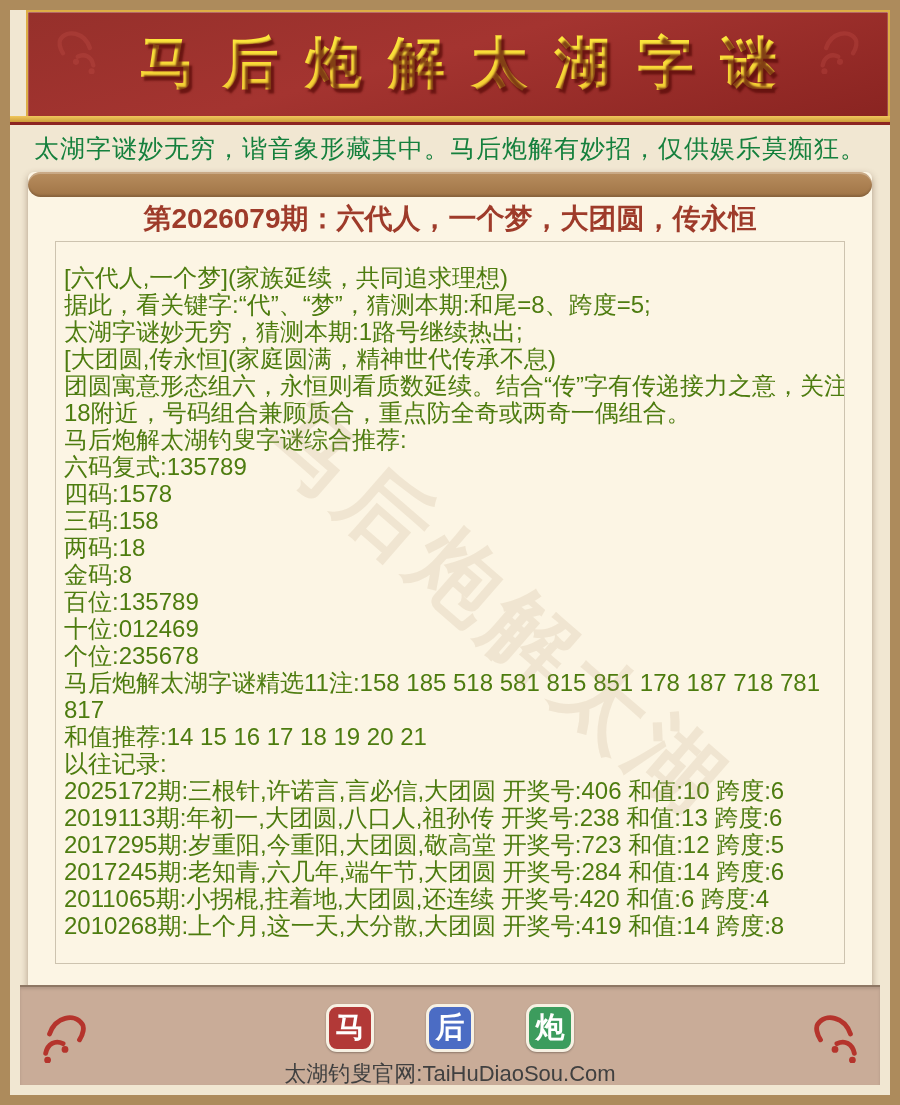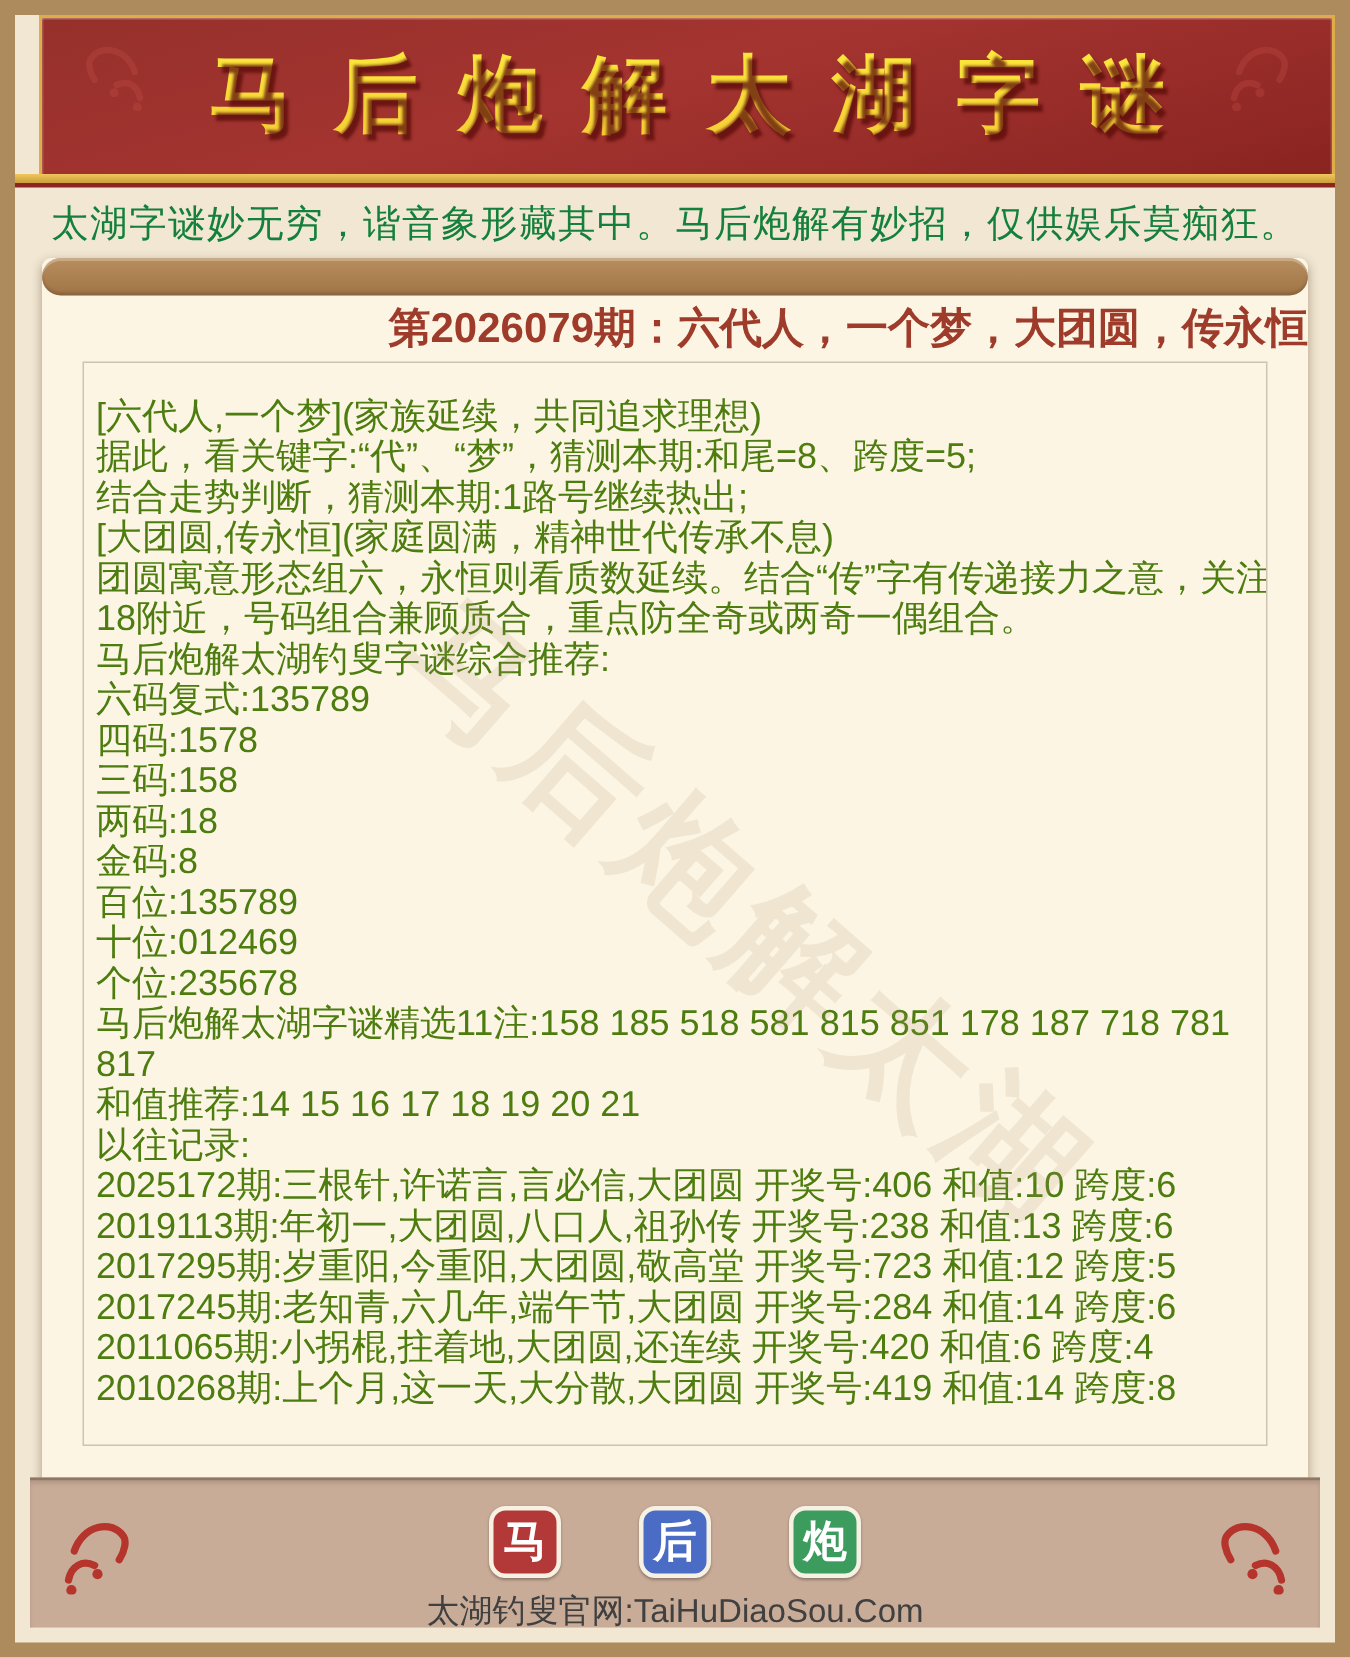--- a/index.html
+++ b/index.html
@@ -67,21 +67,21 @@
   .divider-bar{
     height:25px;
     border-radius:13px;
     background:linear-gradient(#b88e5f,#a07446);
     box-shadow:inset 0 2px 0 rgba(255,255,255,.25), inset 0 -2px 2px rgba(0,0,0,.15);
   }
   .issue-title{
     margin-top:6px;
     height:32px;
     line-height:32px;
-    text-align:right;
+    text-align:center;
     font-size:28px;
     font-weight:bold;
     color:#9e3b2a;
   }
   .content-box{
     position:relative;
     margin:6px 27px 0;
     height:723px;
     box-sizing:border-box;
     border:1px solid #cdc3af;
@@ -162,21 +162,21 @@
   <div class="tagline">太湖字谜妙无穷，谐音象形藏其中。马后炮解有妙招，仅供娱乐莫痴狂。</div>
 
   <div class="sheet">
     <div class="divider-bar"></div>
     <div class="issue-title">第2026079期：六代人，一个梦，大团圆，传永恒</div>
 
     <div class="content-box">
       <div class="watermark">马后炮解太湖</div>
       <div class="content-line">[六代人,一个梦](家族延续，共同追求理想)</div>
       <div class="content-line">据此，看关键字:“代”、“梦”，猜测本期:和尾=8、跨度=5;</div>
-      <div class="content-line">结合走势判断，猜测本期:1路号继续热出;</div>
+      <div class="content-line">太湖字谜妙无穷，猜测本期:1路号继续热出;</div>
       <div class="content-line">[大团圆,传永恒](家庭圆满，精神世代传承不息)</div>
       <div class="content-line">团圆寓意形态组六，永恒则看质数延续。结合“传”字有传递接力之意，关注和值</div>
       <div class="content-line">18附近，号码组合兼顾质合，重点防全奇或两奇一偶组合。</div>
       <div class="content-line">马后炮解太湖钓叟字谜综合推荐:</div>
       <div class="content-line">六码复式:135789</div>
       <div class="content-line">四码:1578</div>
       <div class="content-line">三码:158</div>
       <div class="content-line">两码:18</div>
       <div class="content-line">金码:8</div>
       <div class="content-line">百位:135789</div>

